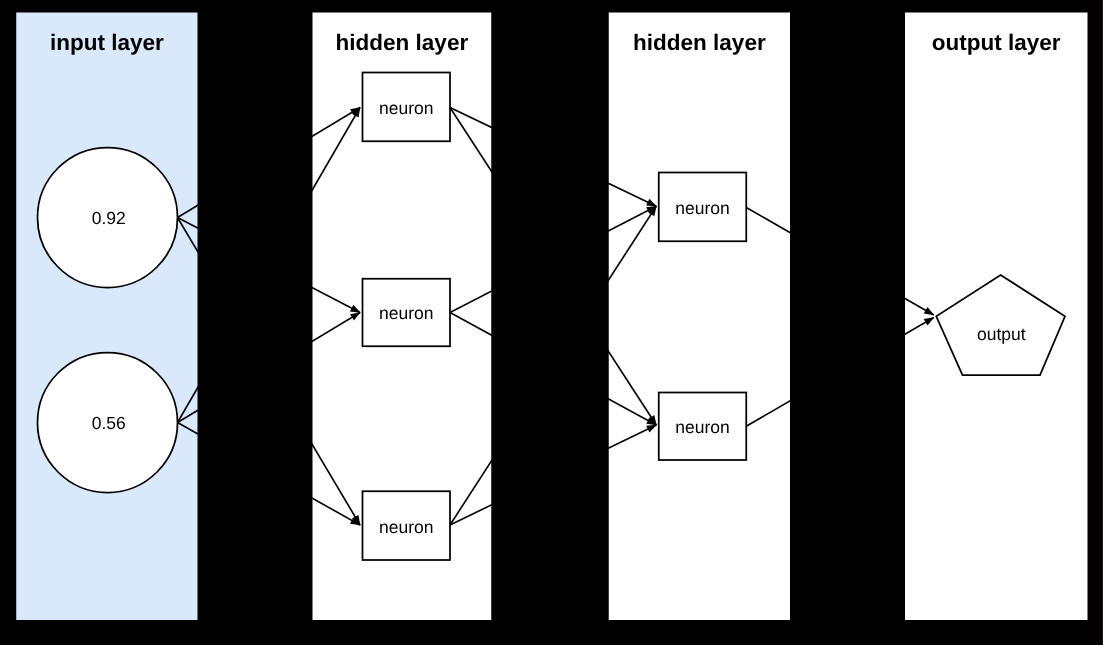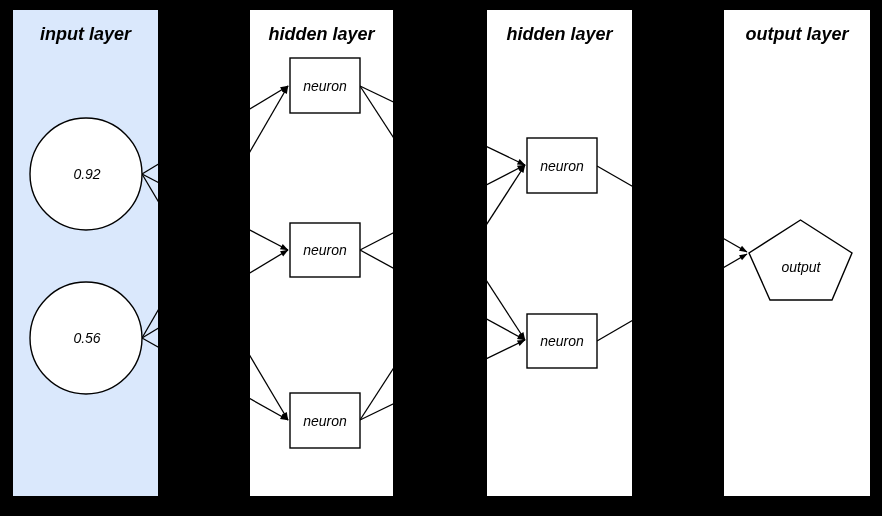--- a/index.html
+++ b/index.html
@@ -1,18 +1,18 @@
 <!DOCTYPE html>
 <html><head>
 <meta charset="utf-8">
 <style>
   html, body { margin: 0; padding: 0; background: #000; }
   .canvas-wrap {
     width: 882px; height: 516px; position: relative;
-    background: #c2410c; overflow: hidden; font-style: italic;
+    background: #c2410c; overflow: hidden;
   }
   svg text {
     font-family: "Liberation Sans", sans-serif;
     fill: #000;
   }
   .layer-title { font-size: 18px; font-weight: bold; }
   .node-label  { font-size: 14px; }
   .panel   { stroke: none; }
   .node    { fill: #ffffff; stroke: #000000; stroke-width: 1.4; }
   .edge    { stroke: #000000; stroke-width: 1.3; fill: none; }

